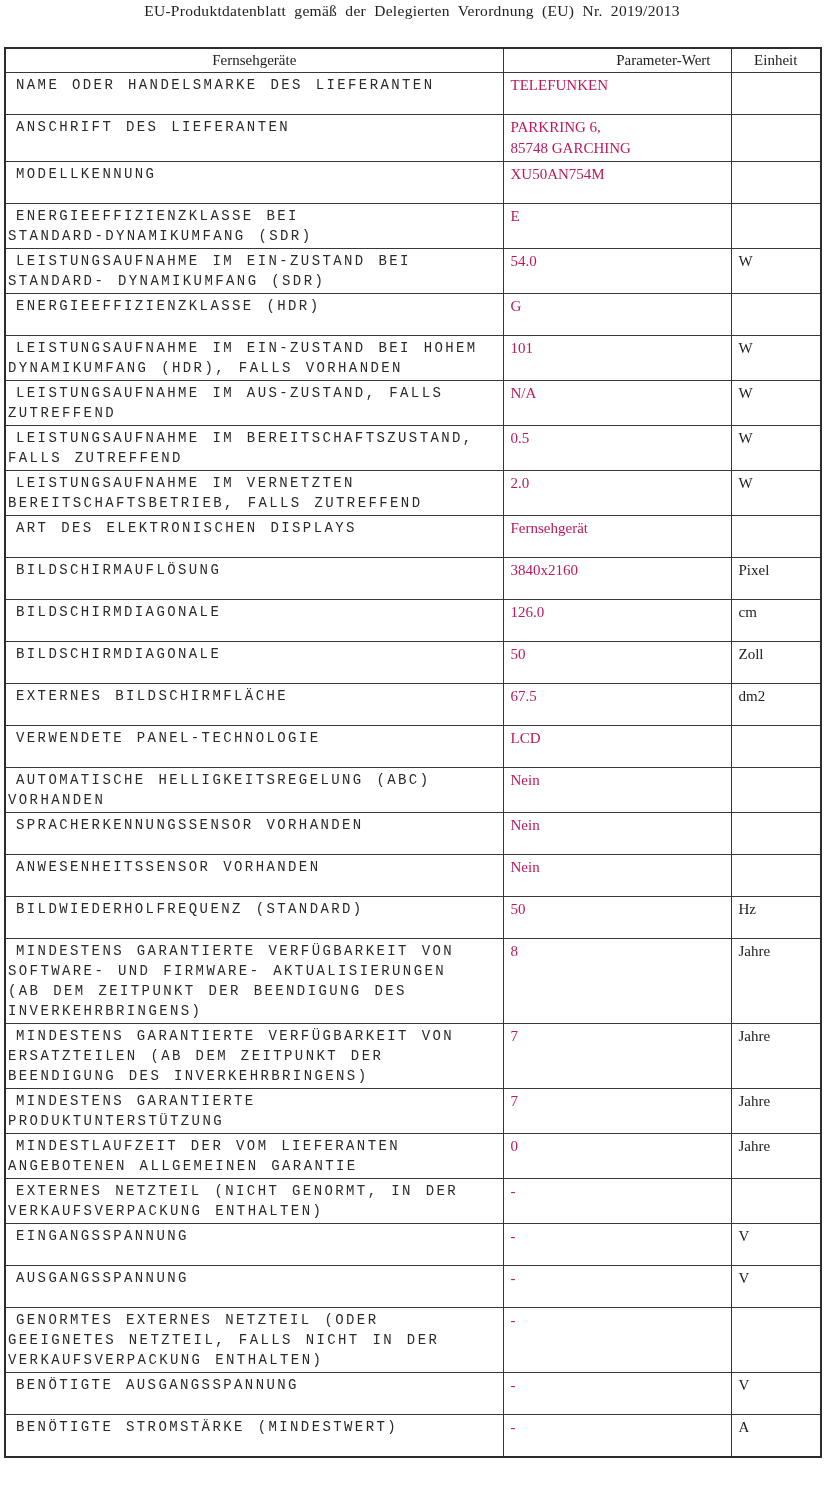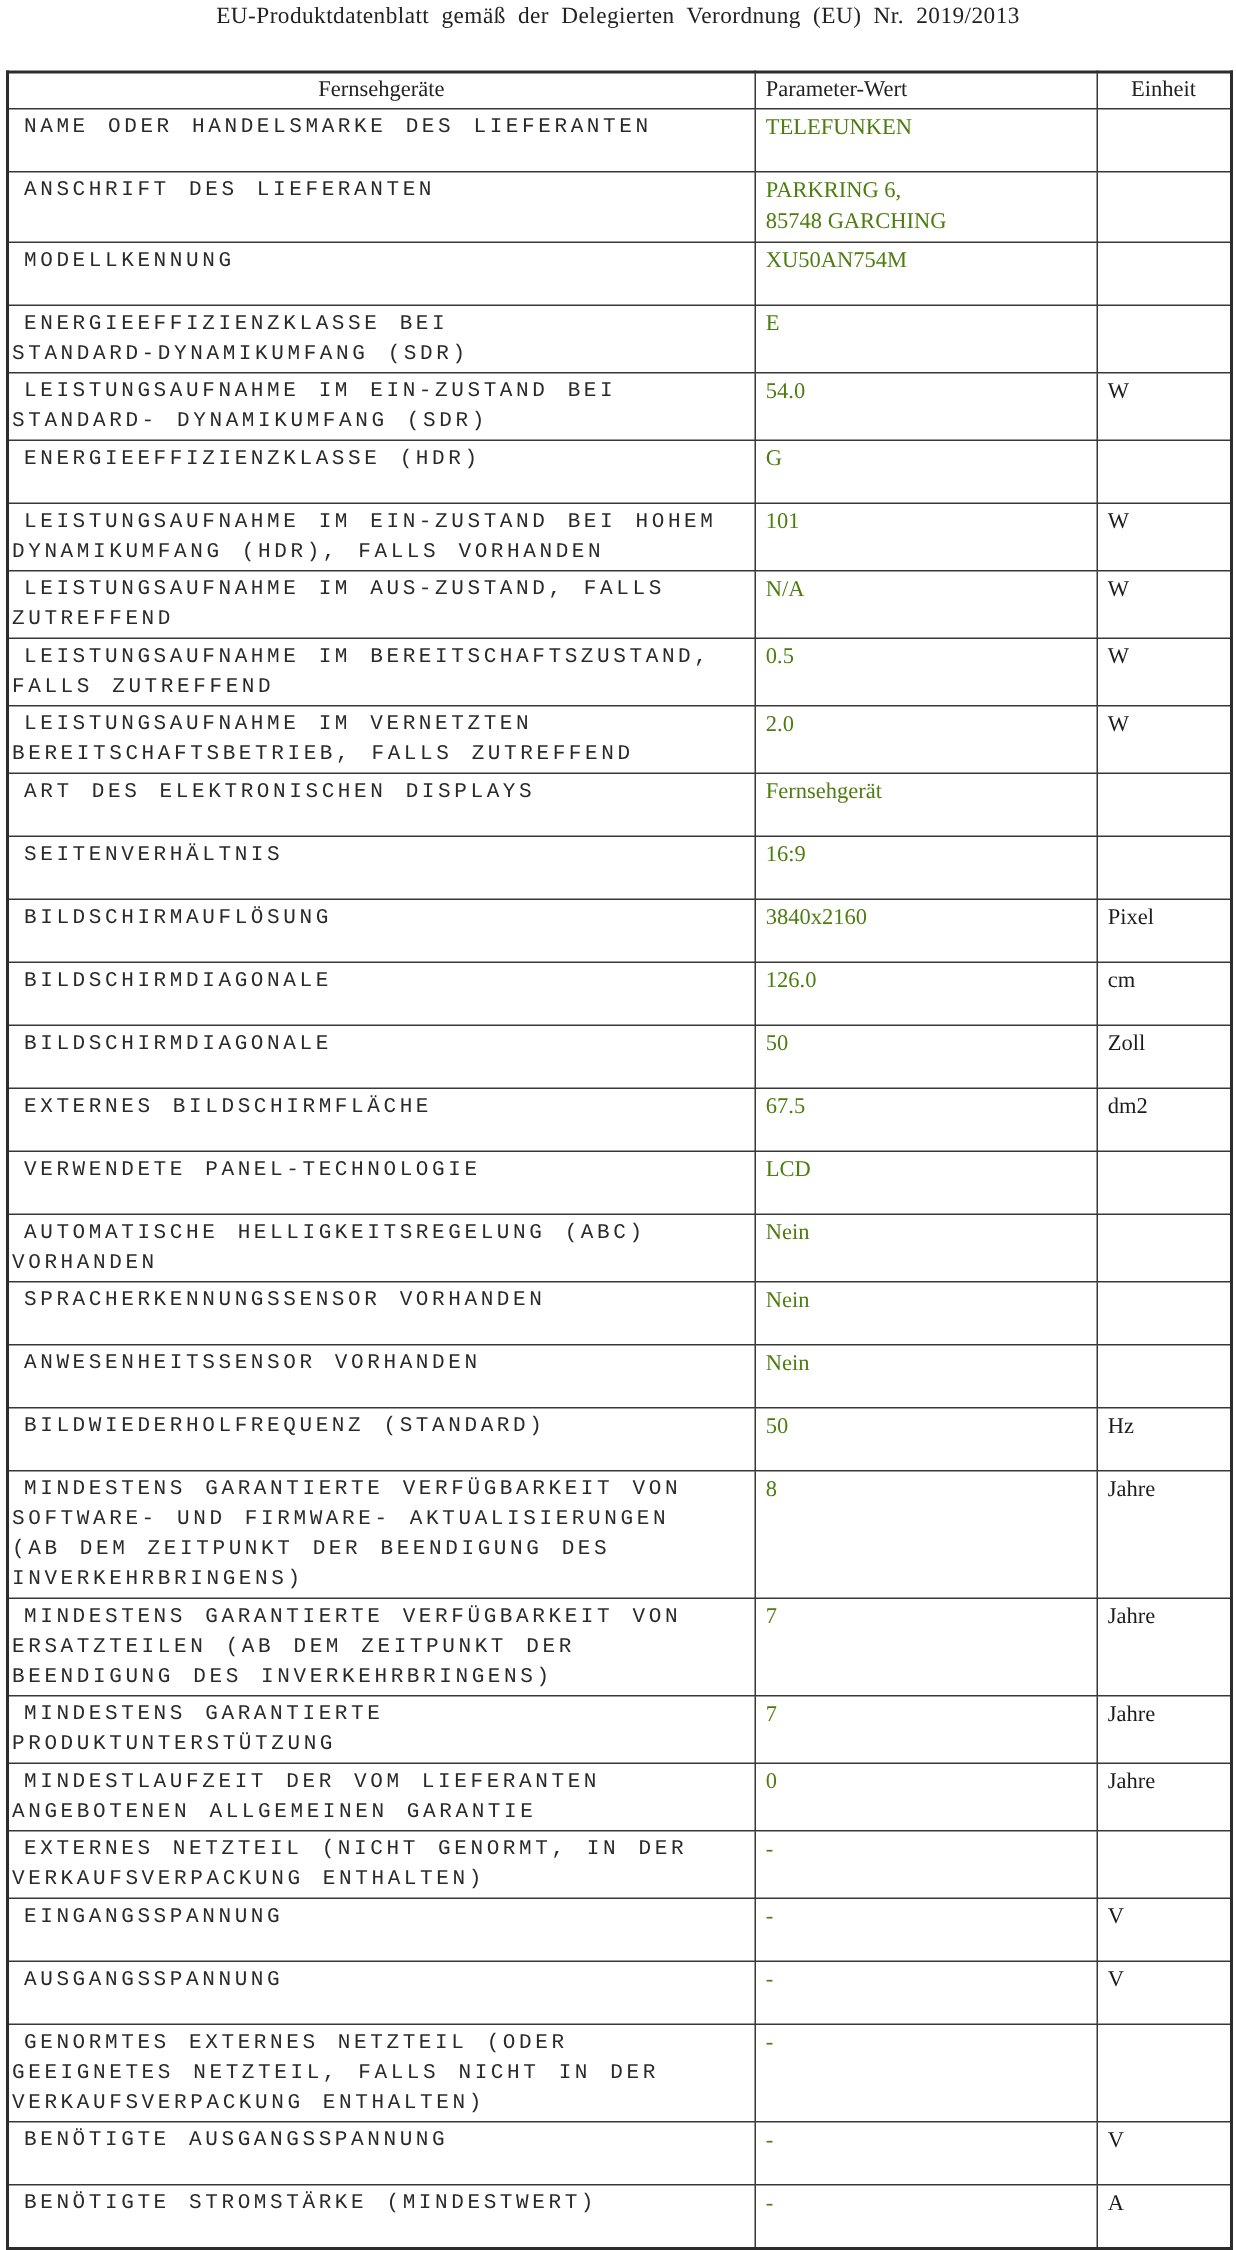--- a/index.html
+++ b/index.html
@@ -42,42 +42,42 @@
   }
   th {
     font-weight: normal;
     font-size: 15px;
     height: 21px;
     vertical-align: middle;
     padding: 1px 20px;
     color: #222;
   }
   th.h-param { text-align: center; }
-  th.h-value { text-align: left; padding-left: 7px; margin-top: 12px; }
+  th.h-value { text-align: right; padding-left: 7px; margin-top: 12px; }
   th.h-unit  { text-align: center; }
   td {
     height: 37px;
     font-size: 15px;
   }
   td.param {
     font-family: "Liberation Mono", monospace;
     font-size: 14px;
     letter-spacing: 2.4px;
     word-spacing: 2px;
     line-height: 20px;
     white-space: pre-line;
     padding: 2px 2px 2px 2px;
     text-indent: 8px;
     color: #2a2a2a;
   }
   td.value {
     line-height: 21px;
     white-space: pre-line;
     padding: 2px 4px 2px 7px;
-    color: #4d7c0f;
+    color: #be185d;
   }
   td.unit {
     line-height: 21px;
     padding: 2px 4px 2px 7px;
     color: #1c1c1c;
   }
 </style>
 </head>
 <body>
 
@@ -165,25 +165,20 @@
     <td class="value">2.0</td>
     <td class="unit">W</td>
   </tr>
 
   <tr>
     <td class="param">ART DES ELEKTRONISCHEN DISPLAYS</td>
     <td class="value">Fernsehgerät</td>
     <td class="unit"></td>
   </tr>
 
-  <tr>
-    <td class="param">SEITENVERHÄLTNIS</td>
-    <td class="value">16:9</td>
-    <td class="unit"></td>
-  </tr>
 
   <tr>
     <td class="param">BILDSCHIRMAUFLÖSUNG</td>
     <td class="value">3840x2160</td>
     <td class="unit">Pixel</td>
   </tr>
 
   <tr>
     <td class="param">BILDSCHIRMDIAGONALE</td>
     <td class="value">126.0</td>

